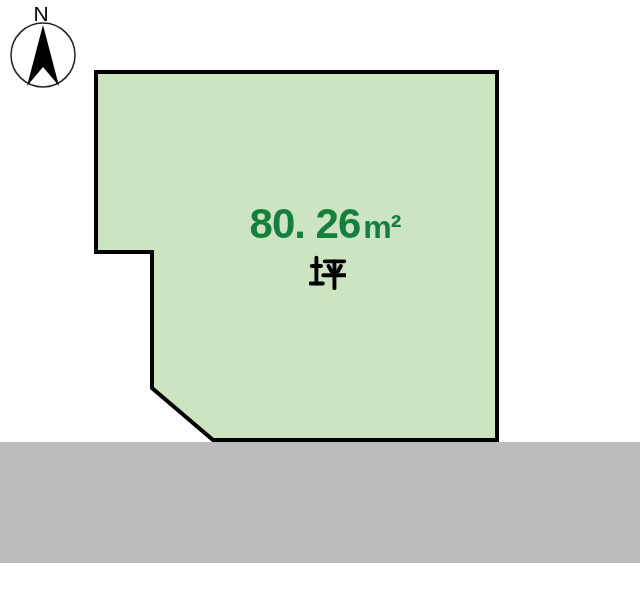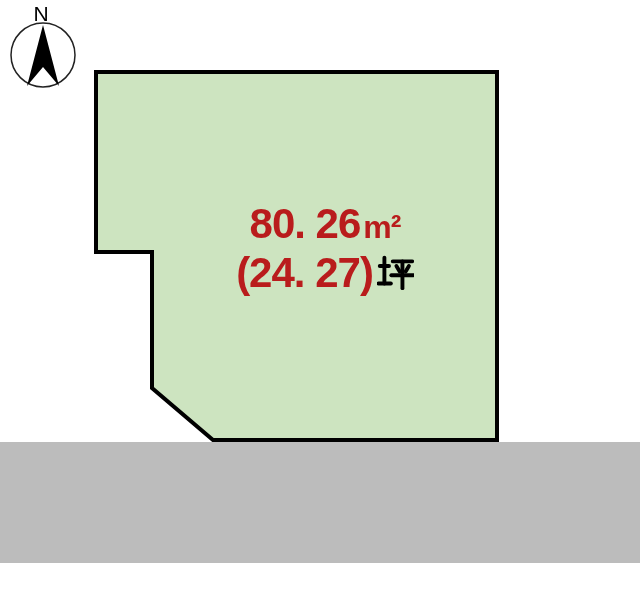--- a/index.html
+++ b/index.html
@@ -22,21 +22,21 @@
     width: 640px;
     height: 606px;
     display: block;
   }
   .area-label {
     position: absolute;
     left: 162px;
     top: 201px;
     width: 326px;
     text-align: center;
-    color: #b91c1c;
+    color: #15803d;
     font-weight: bold;
     font-size: 42px;
     letter-spacing: -1px;
     line-height: 46px;
     white-space: nowrap;
   }
   .area-line {
     display: block;
   }
   .area-unit-m2 {
@@ -72,21 +72,21 @@
       <polygon points="43,25 27,86 43,67 59,86" fill="#000000"></polygon>
       <text x="41" y="21" text-anchor="middle" class="compass-n">N</text>
     </g>
   </svg>
 
   <div class="area-label">
     <span class="area-line">
       <span>80. 26</span><span class="area-unit-m2">m²</span>
     </span>
     <span class="area-line">
-      <span>(24. 27)</span><svg class="tsubo-kanji" viewBox="0 0 40 40" xmlns="http://www.w3.org/2000/svg" aria-label="坪">
+      <svg class="tsubo-kanji" viewBox="0 0 40 40" xmlns="http://www.w3.org/2000/svg" aria-label="坪">
         <g stroke="#000000" stroke-width="4.2" stroke-linecap="round" fill="none">
 
           <path d="M3 14 H13"></path>
           <path d="M8 5 V33"></path>
           <path d="M1.5 33 H15"></path>
 
           <path d="M17 9 H38"></path>
           <path d="M27.5 9 V38"></path>
           <path d="M21 14 L24.5 20"></path>
           <path d="M34.5 14 L31 20"></path>

